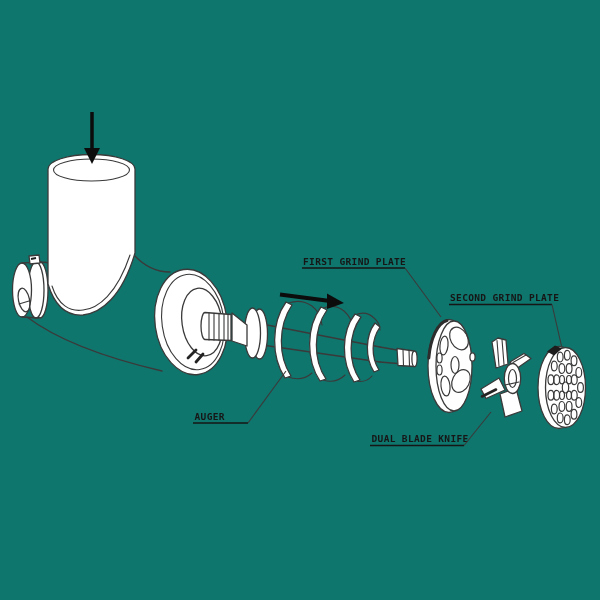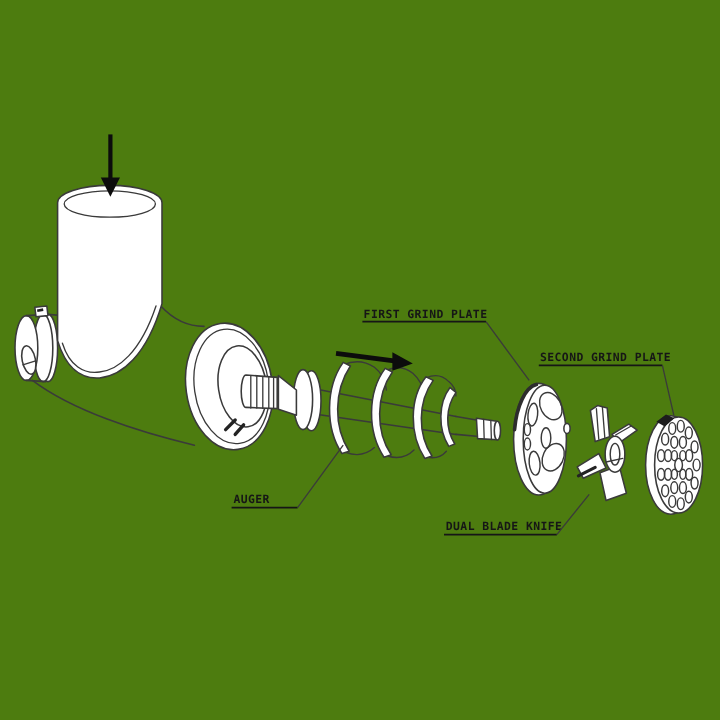--- a/index.html
+++ b/index.html
@@ -1,19 +1,19 @@
 <!DOCTYPE html>
 <html><head>
 <meta charset="utf-8">
 <style>
   html,body{margin:0;padding:0;background:#ffffff;}
   .stage{
     position:relative;
     width:600px;height:600px;
-    background:#4d7c0f;
+    background:#0f766e;
     font-family:"DejaVu Sans Mono", monospace;
     overflow:hidden;
   }
   svg{display:block;}
   .outline{fill:#ffffff;stroke:#3a3a3a;stroke-width:1.3;stroke-linejoin:round;stroke-linecap:round;}
   .line{fill:none;stroke:#3a3a3a;stroke-width:1.3;stroke-linecap:round;}
   .thin{fill:none;stroke:#3a3a3a;stroke-width:1.1;stroke-linecap:round;}
   .hole{fill:none;stroke:#3a3a3a;stroke-width:1.2;}
   .dark{fill:#1d1d1d;stroke:none;}
   .darkline{fill:none;stroke:#232323;stroke-width:2.8;stroke-linecap:round;}

